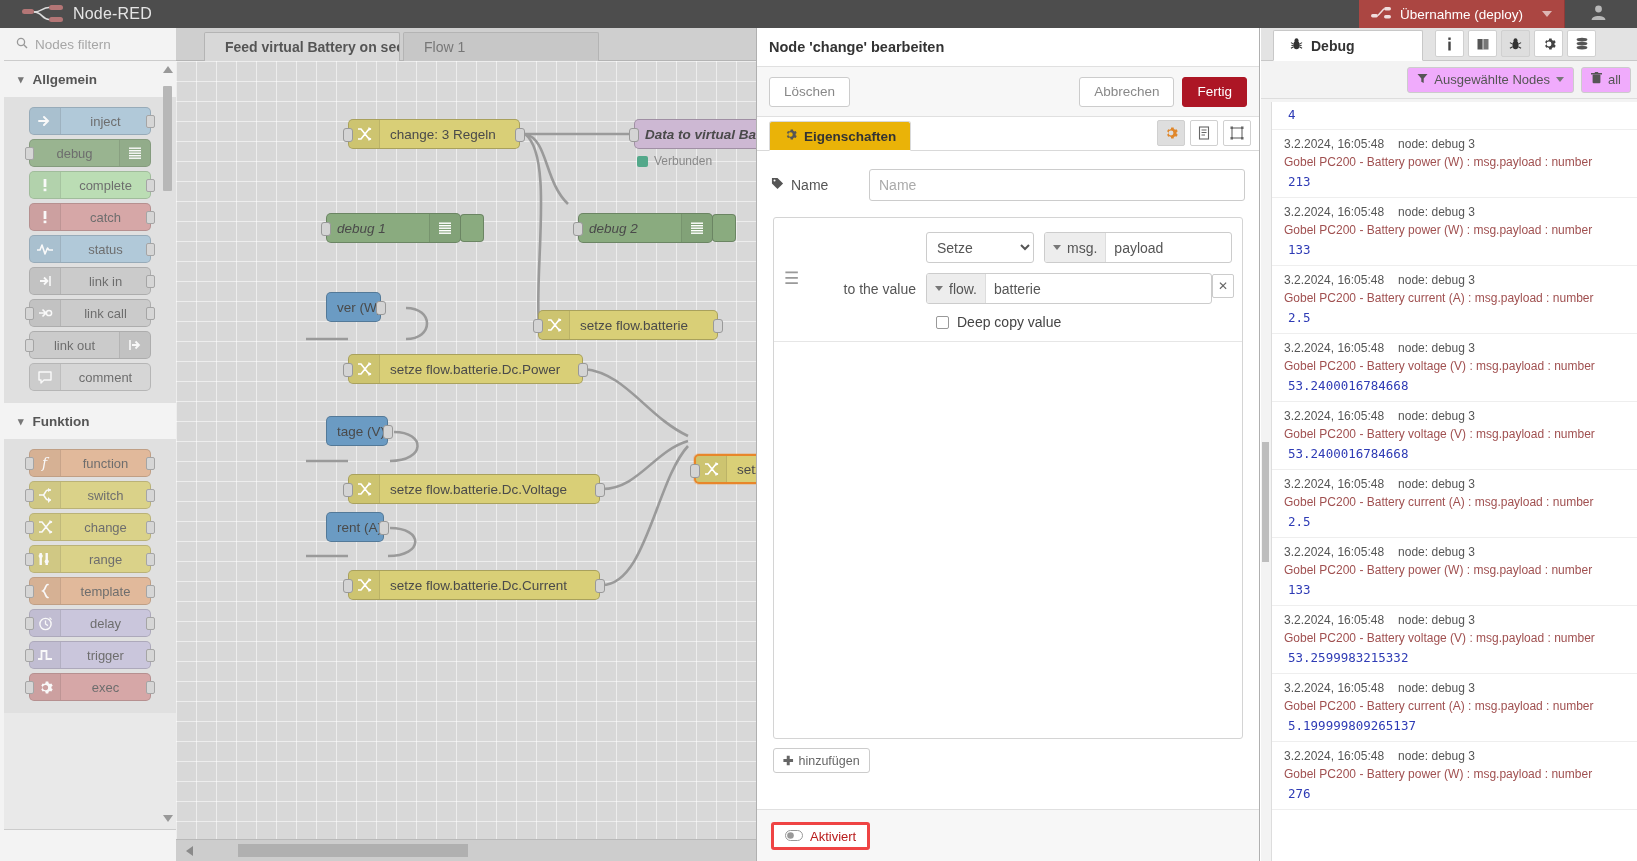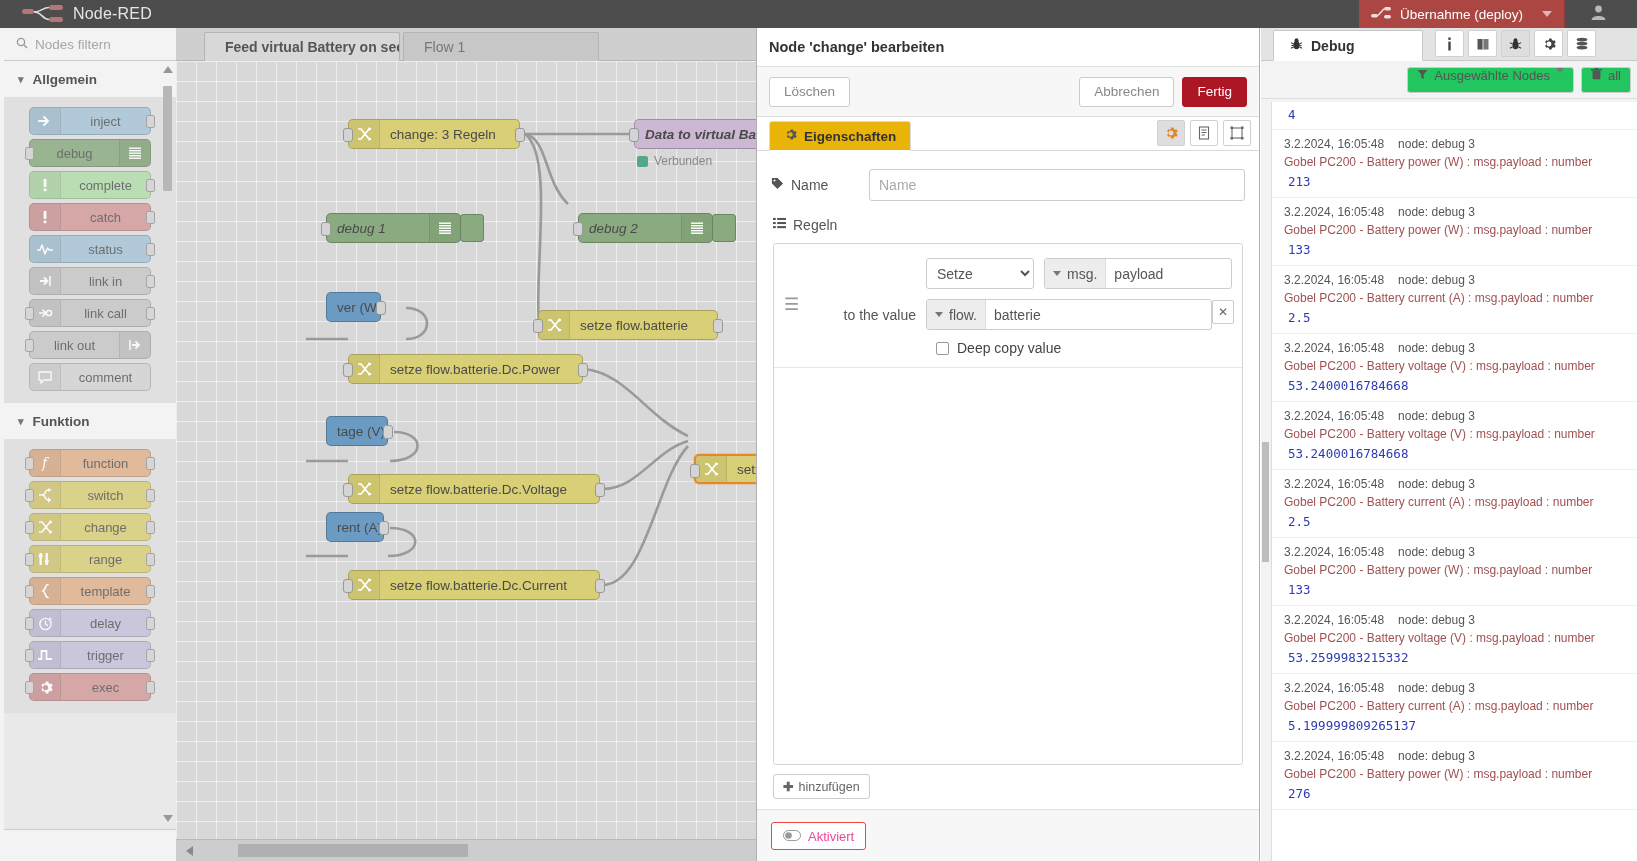--- a/index.html
+++ b/index.html
@@ -307,22 +307,22 @@
     display: inline-flex; align-items: center; gap: 5px;
     border: 1px solid #ccc; background: #fff; border-radius: 3px;
     font-size: 12.5px; color: #666;
   }
   .dlg-footer {
     position: absolute; left: 0; bottom: 0; width: 100%; height: 52px;
     border-top: 1px solid #e0e0e0; background: #f7f7f7; padding: 12px 14px;
   }
   .enable-btn {
     height: 28px; padding: 0 11px; display: inline-flex; align-items: center; gap: 7px;
-    border: 1px solid #ef4444; background: #fff; border-radius: 3px;
-    font-size: 13px; color: #ec4899;
+    border: 3px solid #ef4444; background: #fff; border-radius: 3px;
+    font-size: 13px; color: #b91c1c;
   }
 
   
   .sidebar {
     position: absolute; left: 1261px; top: 28px; width: 376px; height: 833px;
     background: #f3f3f3;
   }
   .sb-tabs {
     height: 33px; display: flex; align-items: flex-end; background: #e3e3e3;
     border-bottom: 1px solid #c8c8c8;
@@ -338,22 +338,22 @@
   .sb-ibtn {
     width: 29px; height: 27px; border: 1px solid #d0d0d0; background: #fff;
     display: flex; align-items: center; justify-content: center; border-radius: 2px;
   }
   .sb-ibtn.on { background: #dedede; }
   .sb-toolbar {
     height: 38px; display: flex; align-items: center; justify-content: flex-end;
     gap: 7px; padding: 0 6px; background: #f3f3f3; border-bottom: 1px solid #ddd;
   }
   .sb-tbtn {
-    height: 26px; padding: 0 9px; display: inline-flex; align-items: flex-start; gap: 6px;
-    border: 1px solid #ccc; background: #22c55e; border-radius: 3px;
+    height: 26px; padding: 0 9px; display: inline-flex; align-items: center; gap: 6px;
+    border: 1px solid #ccc; background: #f0abfc; border-radius: 3px;
     font-size: 13px; color: #555; white-space: nowrap;
   }
   .dbg-list {
     position: absolute; left: 10px; top: 74px; right: 0; bottom: 0;
     background: #fff; overflow: hidden; border-left: 1px solid #ddd;
   }
   .dbg-msg { border-bottom: 1px solid #eee; padding: 5px 10px 7px 12px; }
   .dbg-meta { font-size: 12px; color: #555; padding: 2px 0 1px 0; }
   .dbg-meta .node { margin-left: 14px; }
   .dbg-topic {
@@ -838,33 +838,20 @@
             <svg width="13" height="13" viewBox="0 0 14 14">
                 <path d="M1 1h6l6 6-6 6-6-6z" fill="#555"></path>
                 <circle cx="3.8" cy="3.8" r="1.1" fill="#fff"></circle>
               </svg>
           </span>
           <span>Name</span>
         </div>
         <input class="finput" type="text" placeholder="Name" style="">
       </div>
 
-      <div class="rules-label">
-        <span>
-          <svg width="13" height="13" viewBox="0 0 14 14">
-            <rect x="0" y="1" width="3" height="2.2" fill="#555"></rect>
-              <rect x="4.5" y="1" width="9.5" height="2.2" fill="#555"></rect>
-            <rect x="0" y="5.4" width="3" height="2.2" fill="#555"></rect>
-              <rect x="4.5" y="5.4" width="9.5" height="2.2" fill="#555"></rect>
-            <rect x="0" y="9.8" width="3" height="2.2" fill="#555"></rect>
-              <rect x="4.5" y="9.8" width="9.5" height="2.2" fill="#555"></rect>
-          </svg>
-        </span>
-        <span>Regeln</span>
-      </div>
 
       <div class="rules-box" id="rules-container">
           <div class="rule">
             <span class="rule-handle">☰</span>
             <div class="rule-line">
               <span class="rule-lbl"></span>
               <select class="rslct rselect"><option selected="">Setze</option><option>Ändere</option><option>Lösche</option><option>Verschiebe</option></select>
               <div class="typed" style="margin-left: 10px;">
                 <span class="tsel">
                   <span class="caret-dn"></span>

